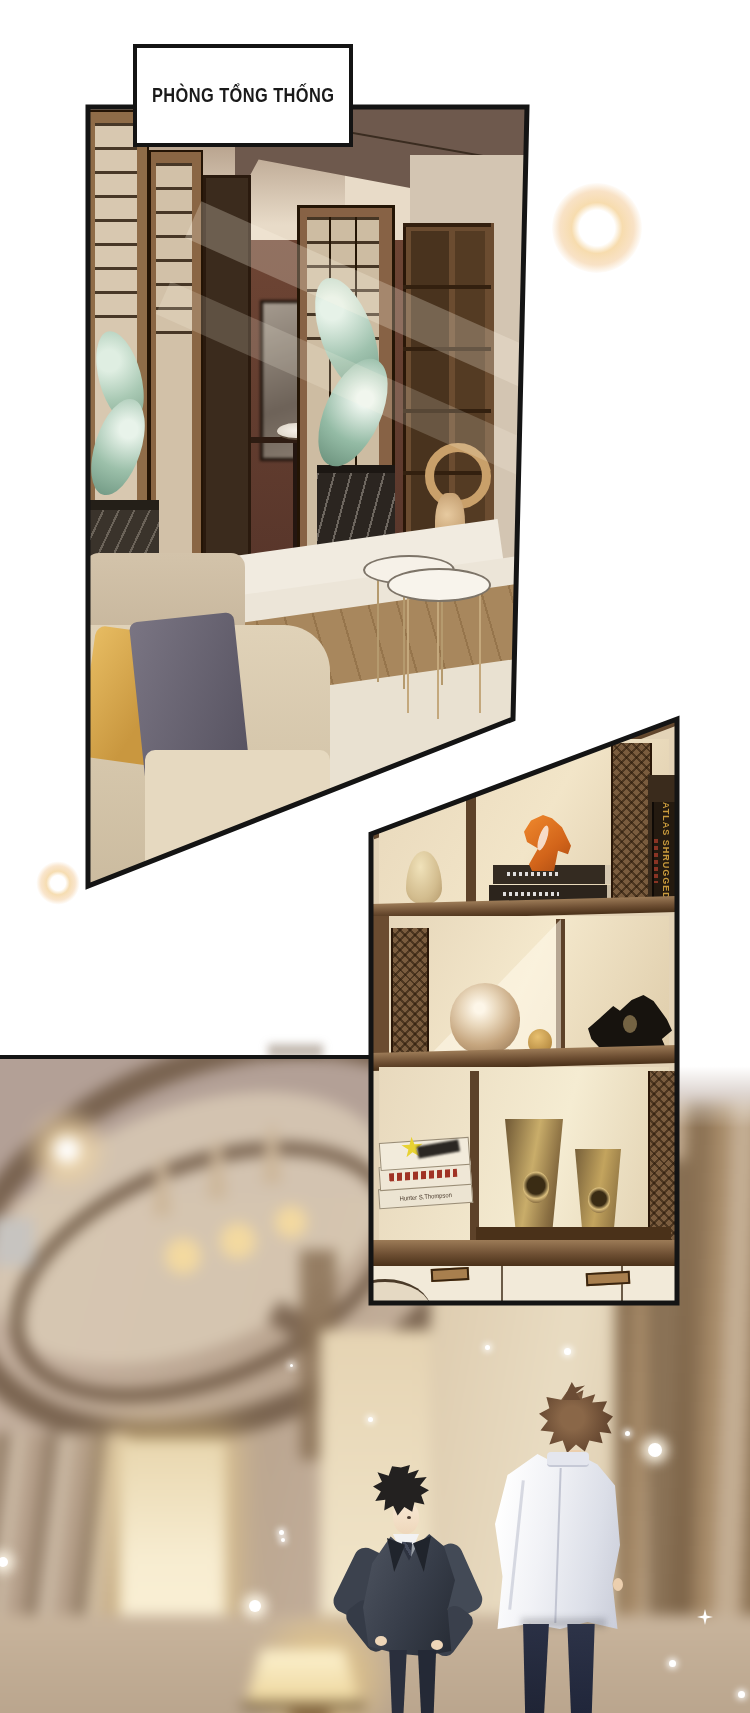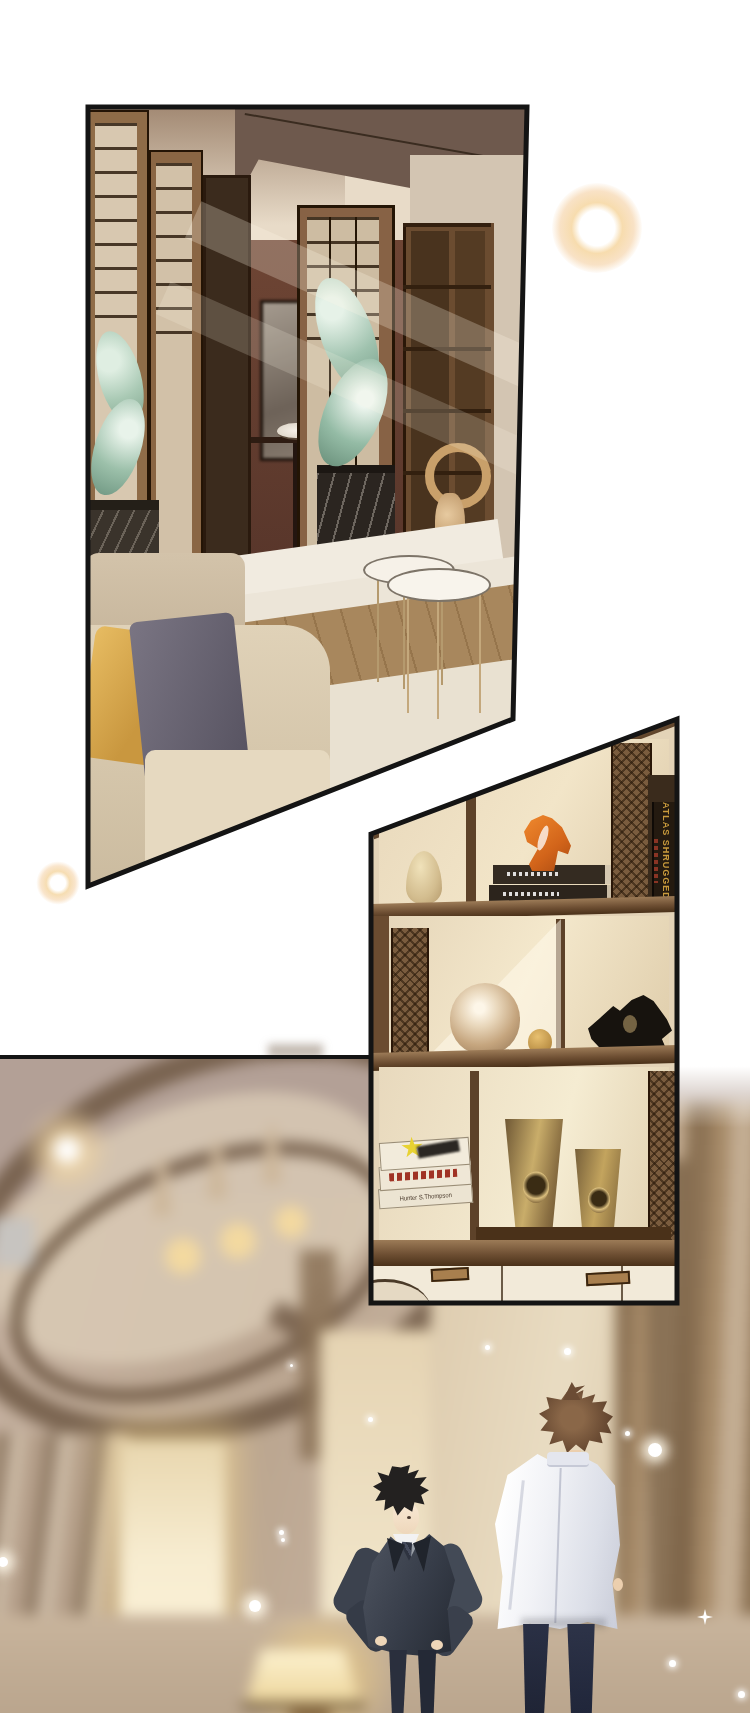--- a/index.html
+++ b/index.html
@@ -271,16 +271,19 @@
     <div class="abs" style="left:60px;top:549px;width:34px;height:9px;background:#a87f4e;border:2px solid #3a250f;transform:rotate(-3deg);"></div>
     <div class="abs" style="left:215px;top:553px;width:40px;height:9px;background:#a87f4e;border:2px solid #3a250f;transform:rotate(-3deg);"></div>
     <div class="abs" style="left:-32px;top:560px;width:92px;height:60px;background:#e5d9c3;border-top:3px solid #4a3a28;border-radius:50%;"></div>
   </section>
 
   <svg class="abs borders" width="750" height="1713" viewBox="0 0 750 1713">
     <polygon points="88,107 527,107 513,719 88,886" fill="none" stroke="#141414" stroke-width="5" stroke-linejoin="miter"></polygon>
     <polygon points="371,834 677,719 677,1303 371,1303" fill="none" stroke="#141414" stroke-width="5" stroke-linejoin="miter"></polygon>
   </svg>
 
+  <div class="abs caption">
+    <span>PHÒNG TỔNG THỐNG</span>
+  </div>
 
   <div class="abs glow" style="left:552px;top:183px;width:90px;height:90px;background:radial-gradient(circle,#ffffff 0 28%,#f7dcae 40%,rgba(242,197,141,.5) 58%,rgba(242,197,141,0) 72%);"></div>
   <div class="abs glow" style="left:36px;top:861px;width:44px;height:44px;background:radial-gradient(circle,#ffffff 0 24%,#f6ddb2 38%,rgba(242,197,141,.45) 55%,rgba(242,197,141,0) 70%);"></div>
 </div>
 
 </body></html>

